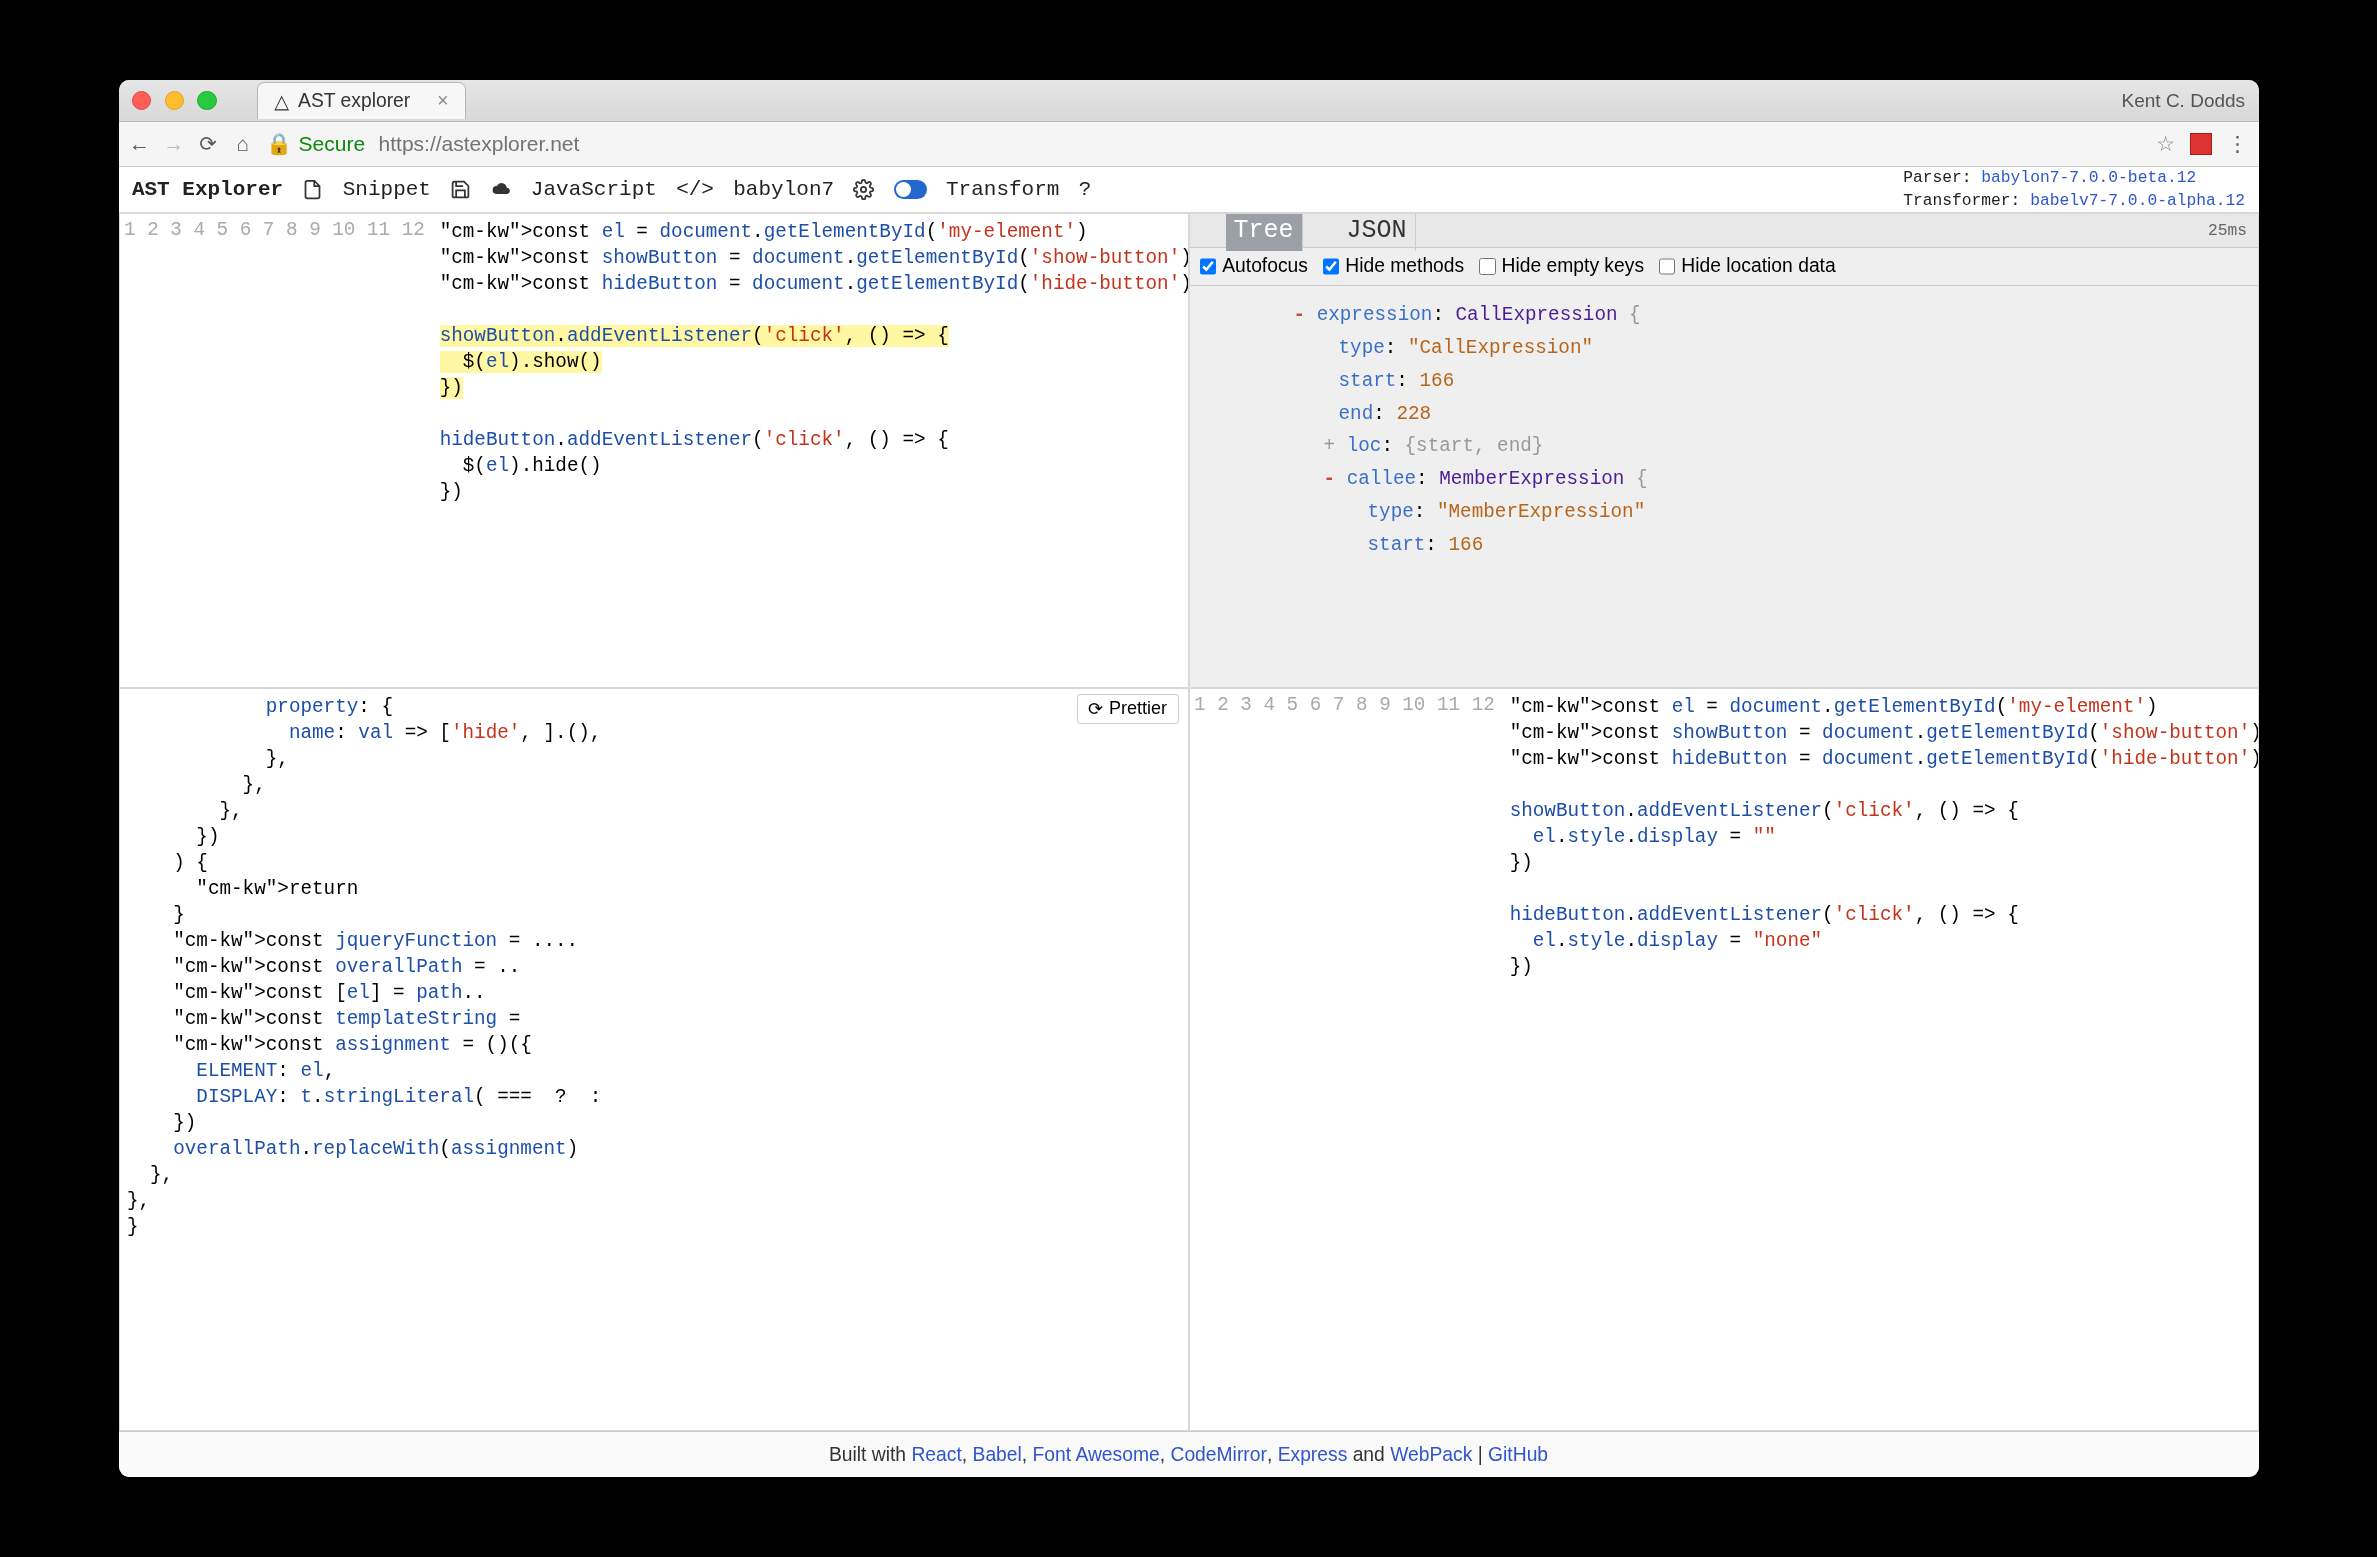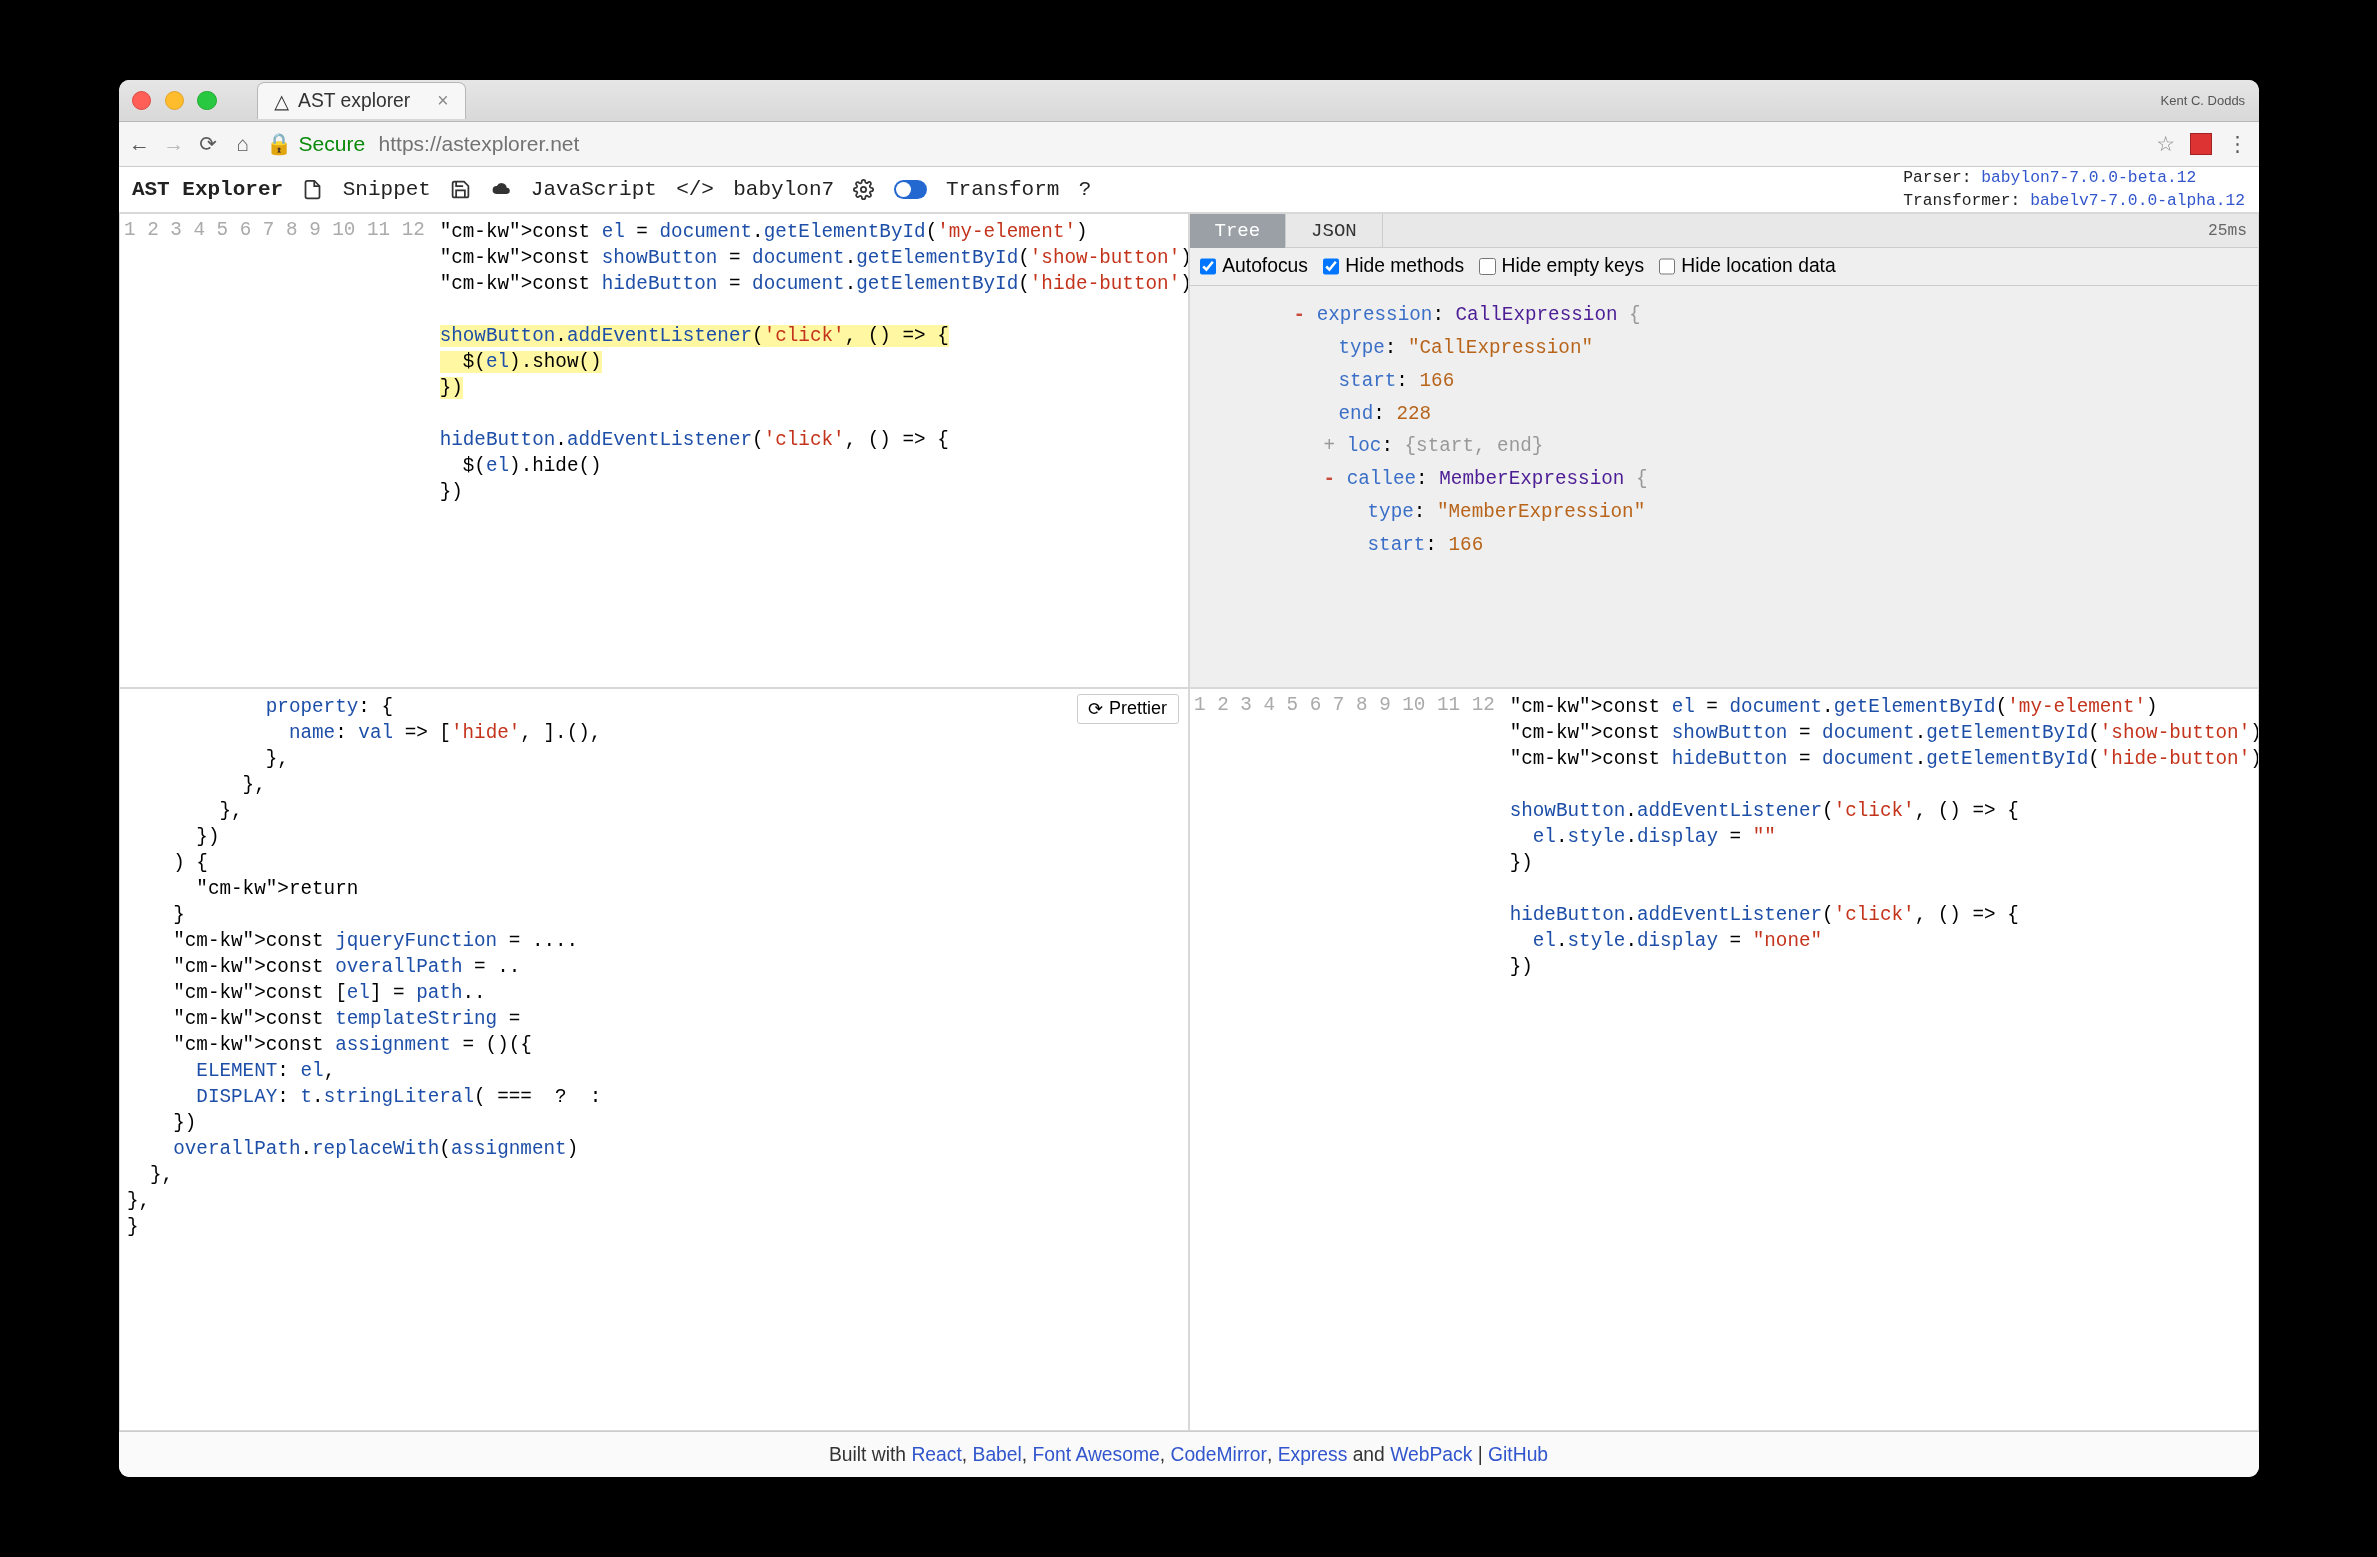--- a/index.html
+++ b/index.html
@@ -45,21 +45,21 @@
   border-radius: 7.4px 7.4px 0 0;
   height: 37px;
   display:flex;
   align-items:center;
   padding: 0 16.3px;
   gap:9px;
   font-size: 19.3px;
   color:#333;
 }
 .tab .x { margin-left: 18px; color:#888;}
-.titlebar .profile { margin-left:auto; color:#555; font-size:13px;}
+.titlebar .profile { margin-left:auto; color:#555; font-size:19px;}
 .navbar {
   height: 45px;
   background:#f5f5f5;
   border-bottom:0.7px solid #ccc;
   display:flex; align-items:center;
   padding: 0 10.4px;
   gap: 13.4px;
   font-size: 21px;
   color:#5a5a5a;
 }
@@ -105,21 +105,21 @@
   font-size: 19.3px; line-height: 1.35;
   white-space: pre;
 }
 .codeflex { display:flex; height:100%; }
 .codecol { flex:1; overflow:auto; padding: 4.5px 7.4px; }
 .tree-header {
   background:#e8e8e8; border-bottom:0.7px solid #ccc;
   display:flex; align-items:center; height: 34px;
 }
 .tree-tabs { display:flex;}
-.tree-tab { padding: 6px 25px; font-size:19px; color:#333; font-family:"Courier New",monospace; border-right:0.7px solid #ccc;}
+.tree-tab { padding: 6px 8px; font-size:25px; color:#333; font-family:"Courier New",monospace; border-right:0.7px solid #ccc;margin-left:36px;}
 .tree-tab.active { background:#9aa0a6; color:#fff;}
 .timing { margin-left:auto; padding-right:10.4px; font-size:16.3px; color:#666; font-family:"Courier New",monospace;}
 .chkrow {
   background:#efefef; border-bottom:0.7px solid #ccc;
   display:flex; align-items:center; gap:15px; padding:7.4px 10.4px;
   font-size:19.3px; font-family: -apple-system, sans-serif;
 }
 .chkrow label { display:flex; align-items:center; gap:6px;}
 .chkrow input { width:16.3px;height:16.3px;}
 .treebody {

